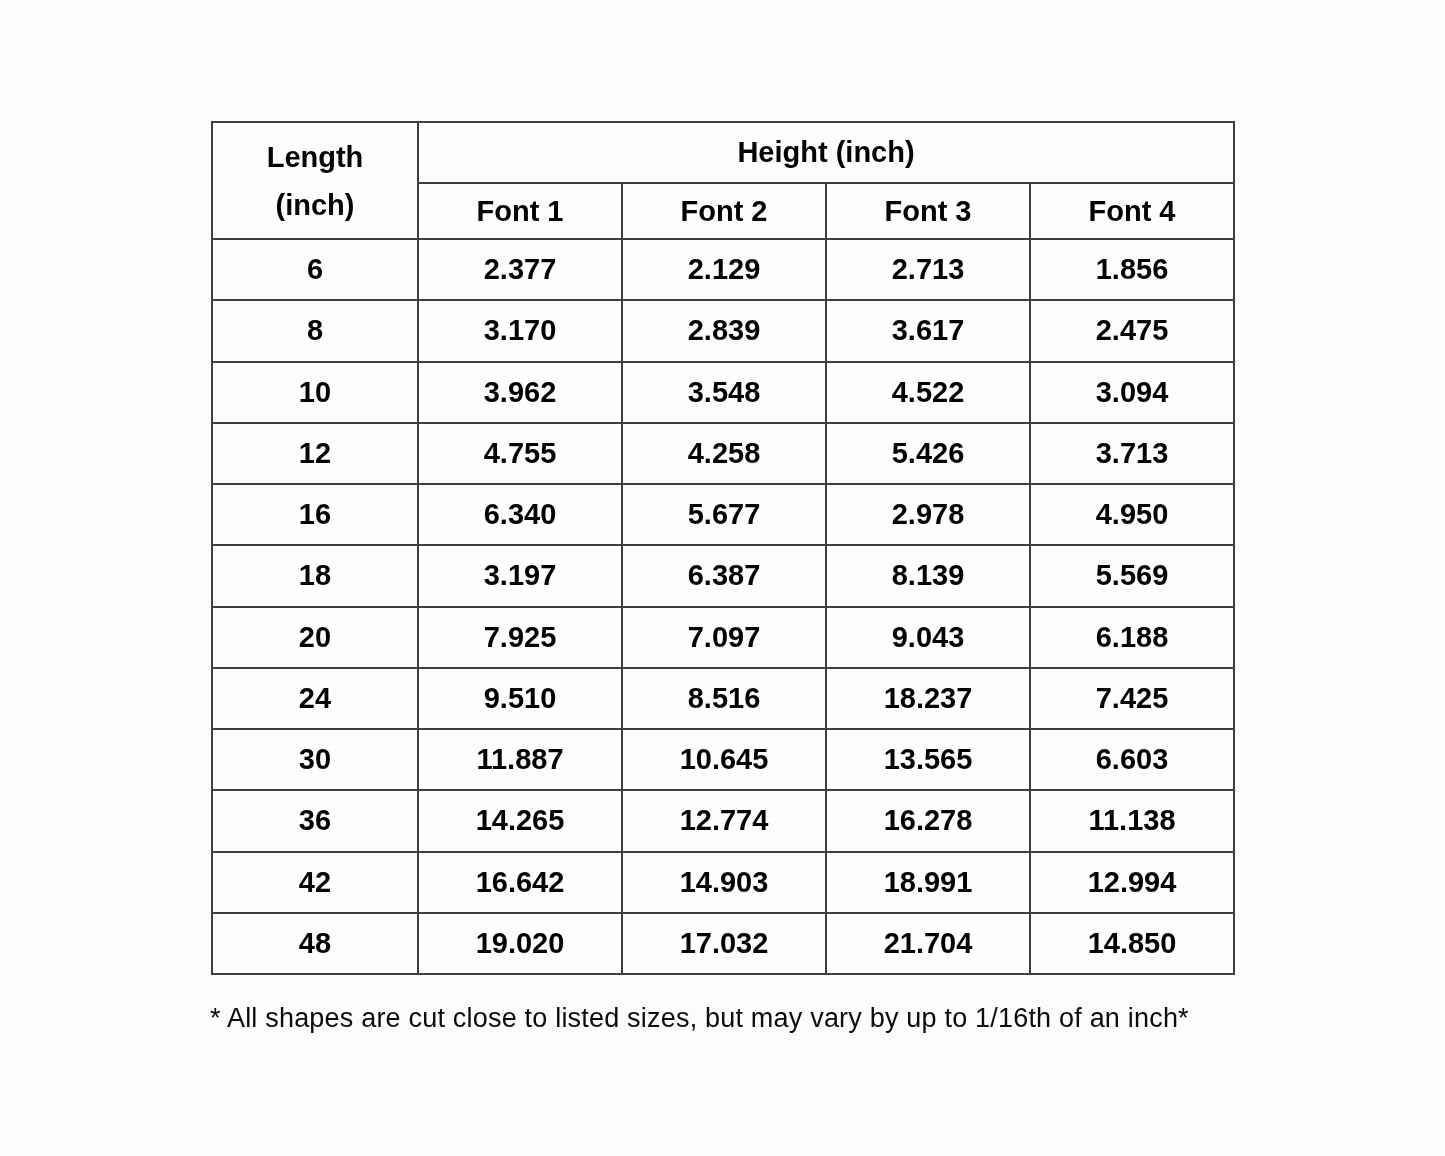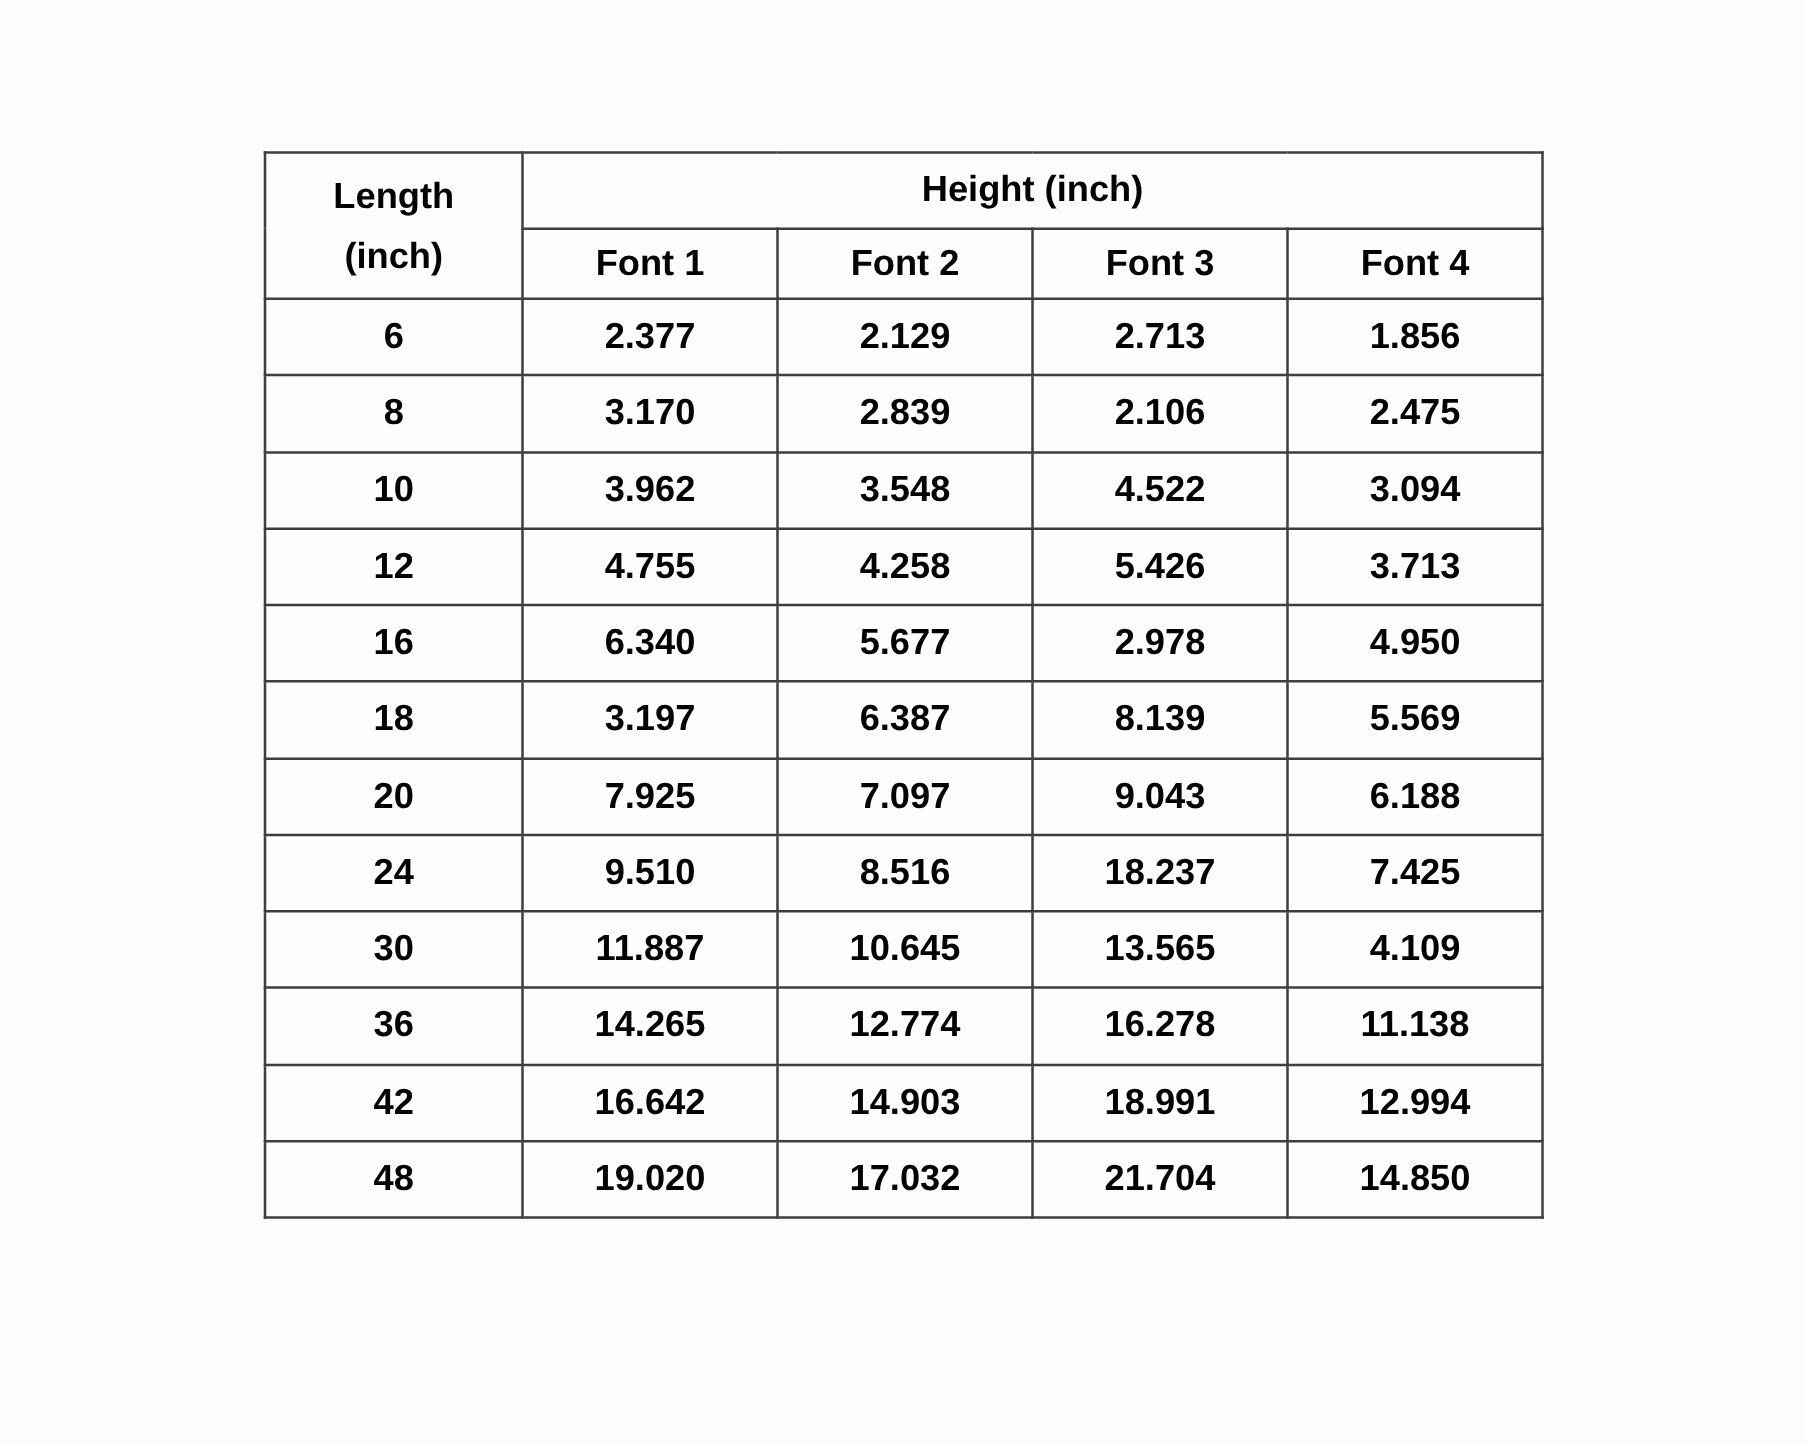--- a/index.html
+++ b/index.html
@@ -89,21 +89,21 @@
           <td>6</td>
           <td>2.377</td>
           <td>2.129</td>
           <td>2.713</td>
           <td>1.856</td>
         </tr>
         <tr>
           <td>8</td>
           <td>3.170</td>
           <td>2.839</td>
-          <td>2.106</td>
+          <td>3.617</td>
           <td>2.475</td>
         </tr>
         <tr>
           <td>10</td>
           <td>3.962</td>
           <td>3.548</td>
           <td>4.522</td>
           <td>3.094</td>
         </tr>
         <tr>
@@ -139,21 +139,21 @@
           <td>9.510</td>
           <td>8.516</td>
           <td>18.237</td>
           <td>7.425</td>
         </tr>
         <tr>
           <td>30</td>
           <td>11.887</td>
           <td>10.645</td>
           <td>13.565</td>
-          <td>4.109</td>
+          <td>6.603</td>
         </tr>
         <tr>
           <td>36</td>
           <td>14.265</td>
           <td>12.774</td>
           <td>16.278</td>
           <td>11.138</td>
         </tr>
         <tr>
           <td>42</td>
@@ -165,14 +165,15 @@
         <tr>
           <td>48</td>
           <td>19.020</td>
           <td>17.032</td>
           <td>21.704</td>
           <td>14.850</td>
         </tr>
       </tbody>
   </table>
 
+  <div class="footnote">* All shapes are cut close to listed sizes, but may vary by up to 1/16th of an inch*</div>
 
 </div>
 
 </body></html>

